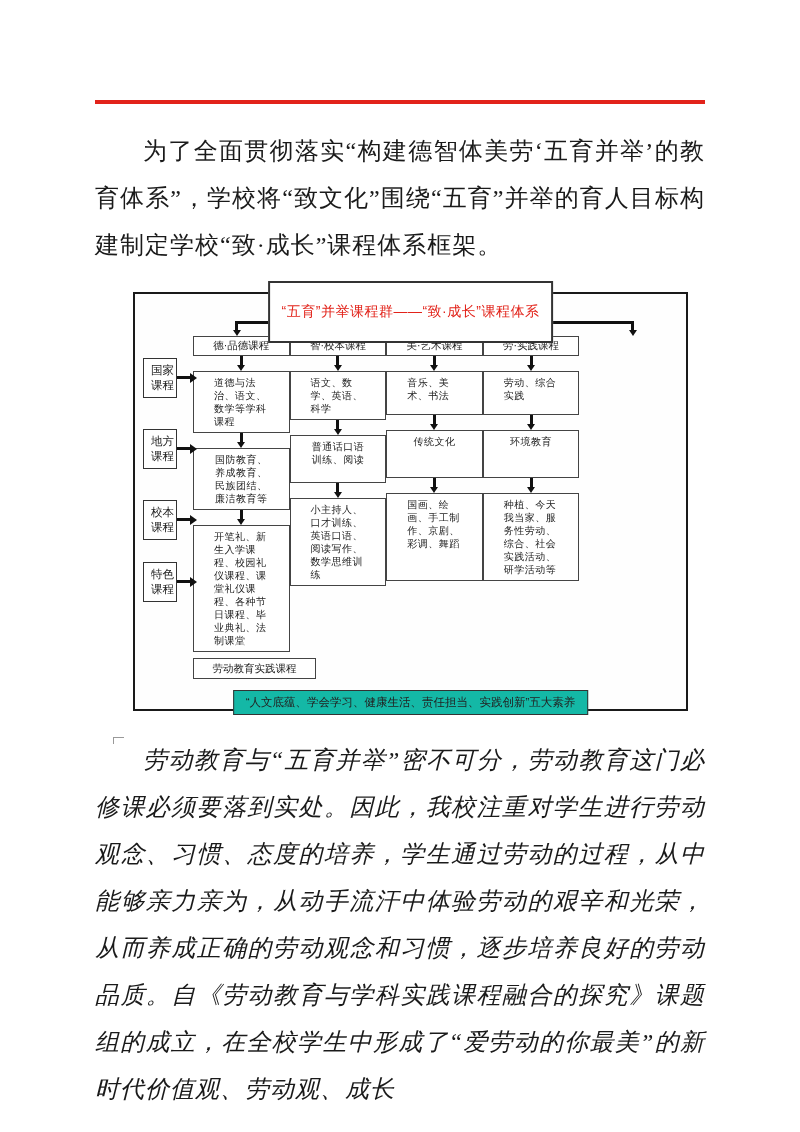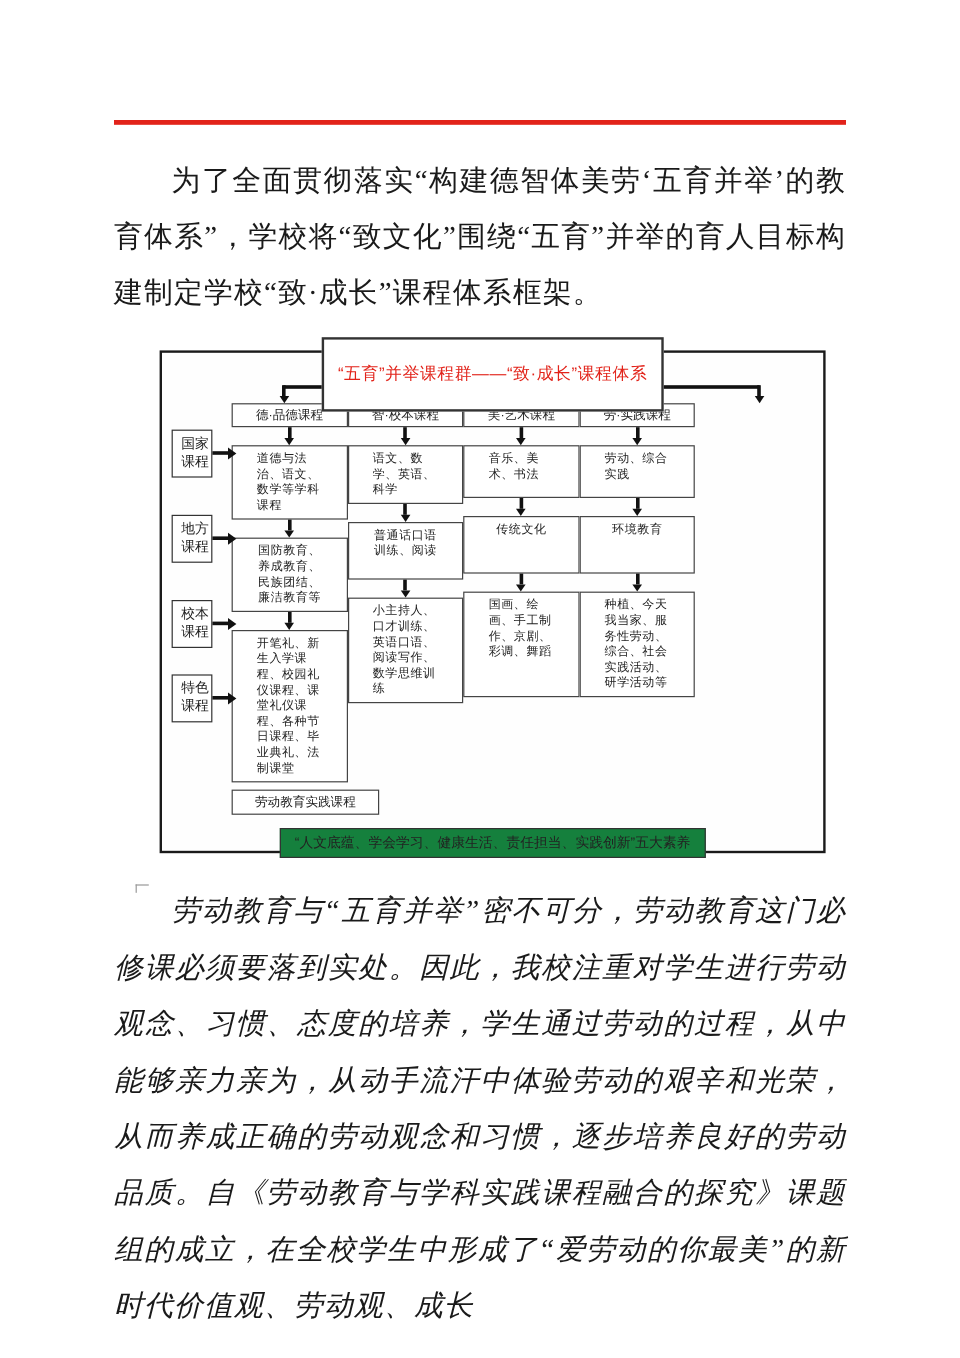--- a/index.html
+++ b/index.html
@@ -85,21 +85,21 @@
   .c2{min-height:48px;text-align:center;}
   .c3{min-height:88px;}
   .special-box{
     margin-top:6px;width:123px;height:21px;box-sizing:border-box;
     border:1.5px solid #444;background:#fff;
     display:flex;align-items:center;justify-content:center;
     font-size:10.5px;white-space:nowrap;
   }
   .dg-bottom{
     position:absolute;bottom:-6px;left:50%;transform:translateX(-50%);
-    background:#15803d;border:1.5px solid #333;padding:4px 12px;
+    background:#14b8a6;border:1.5px solid #333;padding:4px 12px;
     font-size:11.5px;white-space:nowrap;z-index:3;color:#222;
   }
   .corner-mark{
     position:absolute;left:113px;top:737px;width:10px;height:6px;
     border-left:1px solid #999;border-top:1px solid #999;
   }
 </style>
 </head>
 <body>
 

